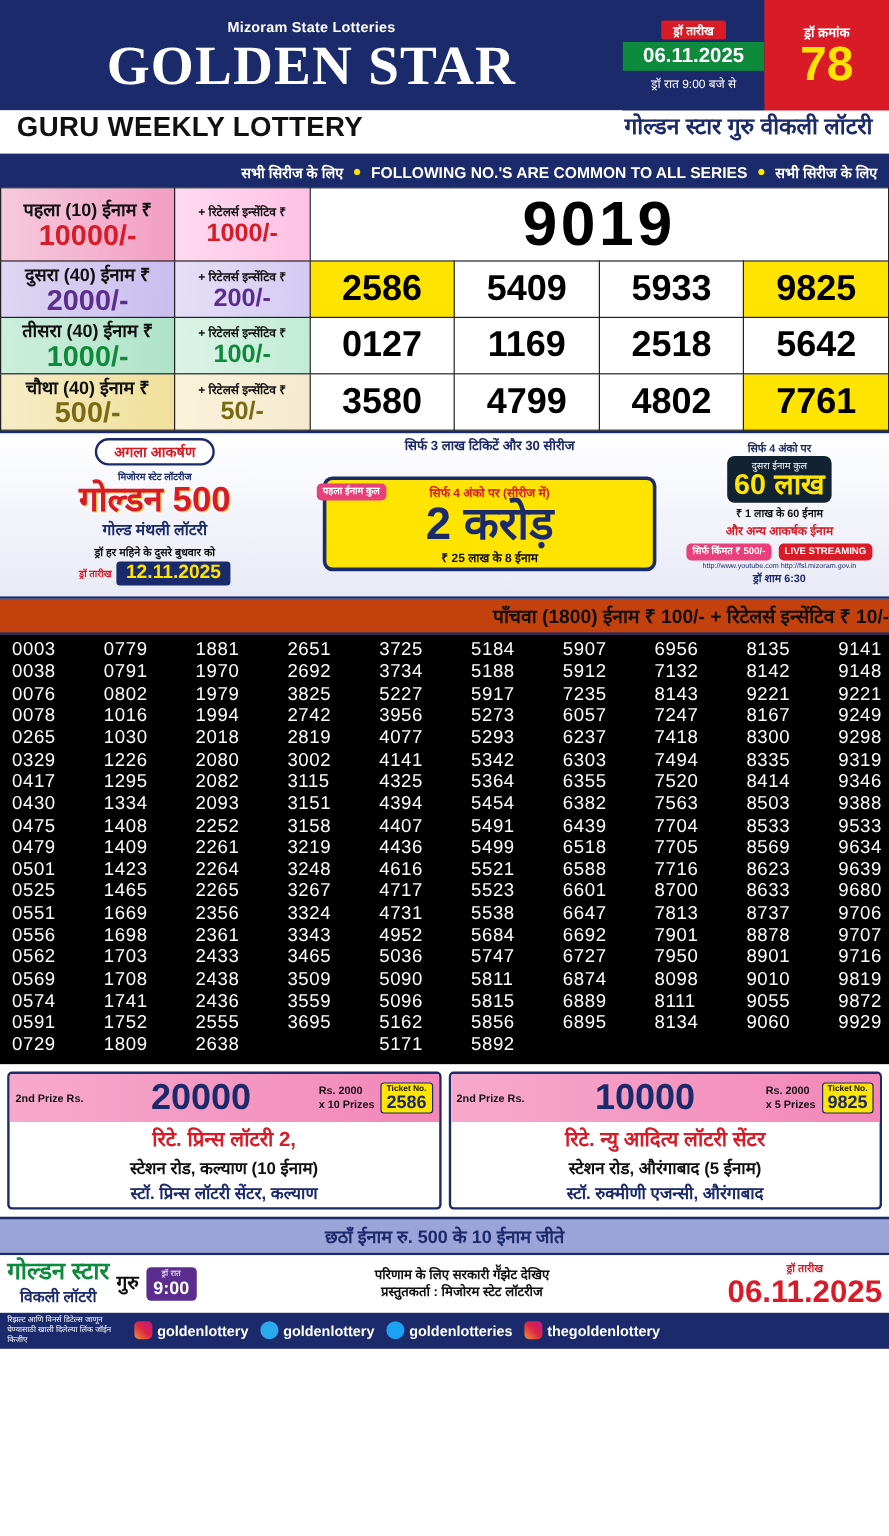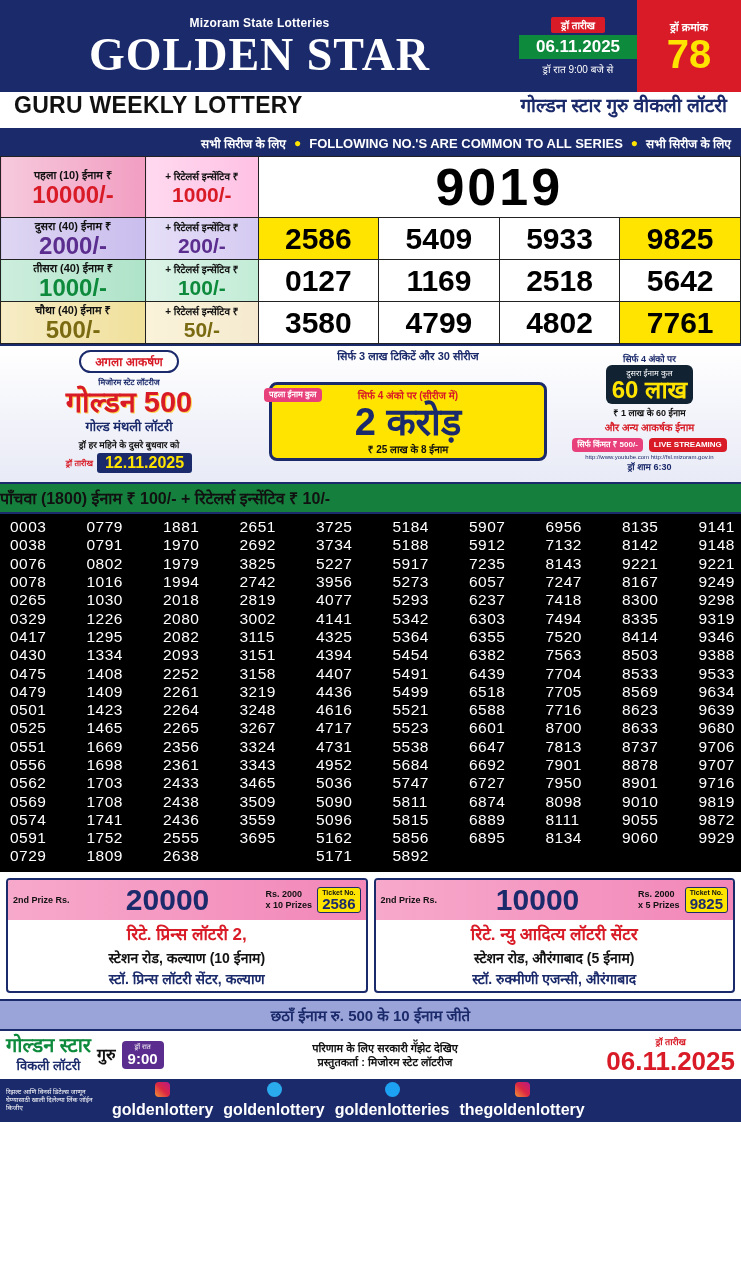--- a/index.html
+++ b/index.html
@@ -31,21 +31,21 @@
 
   
   .common { display:flex; align-items:center; justify-content:flex-end; background:#1b2a6b; color:#fff; height:26px; padding:0 10px; font-size:12px; font-weight:bold;}
   .common .dot { color:#ffe400; padding:0 8px;}
   .common .mid { font-size:13px; }
 
   
   .ptable { width:100%; border-collapse:collapse; }
   .ptable td { border:1px solid #222; padding:0; }
   .pz-label { width:142px; text-align:center; vertical-align:middle; padding:3px 2px;}
-  .pz-label .l1 { font-size:11px; font-weight:bold; color:#111; }
+  .pz-label .l1 { font-size:15px; font-weight:bold; color:#111; }
   .pz-label .l2 { font-size:24px; font-weight:bold; line-height:26px;}
   .pz-inc { width:110px; text-align:center; vertical-align:middle; padding:3px 2px;}
   .pz-inc .l1 { font-size:10px; font-weight:bold; color:#111;}
   .pz-inc .l2 { font-size:21px; font-weight:bold; line-height:23px;}
   .row1-label { background:linear-gradient(90deg,#f6c9dc,#f29ec2);}
   .row1-inc { background:linear-gradient(90deg,#ffd9ef,#ffc1e4);}
   .row2-label { background:linear-gradient(90deg,#ded6f2,#c9bdee);}
   .row2-inc { background:linear-gradient(90deg,#e6dff7,#d4caf2);}
   .row3-label { background:linear-gradient(90deg,#cdeedd,#aee3c8);}
   .row3-inc { background:linear-gradient(90deg,#dcf3e7,#c2ecd6);}
@@ -80,21 +80,21 @@
   .pr-60 { font-size:24px; font-weight:bold; color:#ffe400; line-height:24px;}
   .pr-60s { font-size:8px; color:#fff;}
   .pr-line { font-size:9px; font-weight:bold; color:#111; margin-top:2px;}
   .pr-line2 { font-size:10px; font-weight:bold; color:#d81b26; margin-top:1px;}
   .pr-bottom { display:flex; justify-content:center; gap:6px; margin-top:4px; align-items:center;}
   .pr-pink { background:#e8407a; color:#fff; font-size:8px; font-weight:bold; padding:2px 5px; border-radius:4px; line-height:10px;}
   .pr-live { background:#d81b26; color:#fff; font-size:8px; font-weight:bold; padding:2px 5px; border-radius:4px; line-height:10px;}
   .pr-url { font-size:6px; color:#1b2a6b; margin-top:2px;}
 
   
-  .fifth { height:30px; background:#15803d; display:flex; align-items:center; justify-content:flex-start; font-size:16px; font-weight:bold; color:#111; border-bottom:2px solid #1b2a6b;}
+  .fifth { height:30px; background:#c2410c; display:flex; align-items:center; justify-content:flex-end; font-size:16px; font-weight:bold; color:#111; border-bottom:2px solid #1b2a6b;}
 
   
   .grid-wrap { background:#000; padding:4px 6px 6px 8px; }
   .grid { width:100%; border-collapse:collapse; }
   .grid td { color:#fff; font-size:15.5px; font-family:"Liberation Sans", sans-serif; letter-spacing:.5px; text-align:left; padding:0 0 0 2px; height:18.3px;}
   .grid td.empty { background:#000; }
   .grid col { width:11.11%; }
 
   
   .winners { display:flex; gap:6px; padding:6px; background:#fff;}
@@ -121,21 +121,21 @@
   .f-guru { font-size:16px; font-weight:bold; color:#111; line-height:13px; text-align:left;}
   .f-time { background:#5b2d8e; color:#fff; border-radius:4px; padding:2px 6px; text-align:center;}
   .f-time .t1 { font-size:7px; line-height:8px;}
   .f-time .t2 { font-size:15px; font-weight:bold; line-height:16px;}
   .f-mid { flex:1; text-align:center; font-size:11px; font-weight:bold; color:#111; line-height:14px;}
   .f-date { text-align:center;}
   .f-date .dl { font-size:9px; font-weight:bold; color:#d81b26;}
   .f-date .dv { font-size:26px; font-weight:bold; color:#d81b26; line-height:27px;}
   .social { background:#1b2a6b; color:#fff; display:flex; align-items:center; padding:3px 6px; gap:10px;}
   .social .note { font-size:6.5px; width:96px; line-height:8px; color:#fff;}
-  .s-item { display:flex; align-items:center; gap:4px; font-size:16px; font-weight:bold;flex-direction:column;}
+  .s-item { display:flex; align-items:center; gap:4px; font-size:12px; font-weight:bold;}
   .s-ic { width:15px; height:15px; border-radius:4px; display:inline-block; flex:0 0 auto;}
   .ic-ig { background:linear-gradient(45deg,#f09433,#dc2743,#bc1888);}
   .ic-tg { background:#2aabee; border-radius:50%;}
   .ic-tw { background:#1da1f2; border-radius:50%;}
   .ic-ig2 { background:linear-gradient(45deg,#f09433,#dc2743,#bc1888);}
 </style>
 </head>
 <body>
 
 <div class="sheet">

